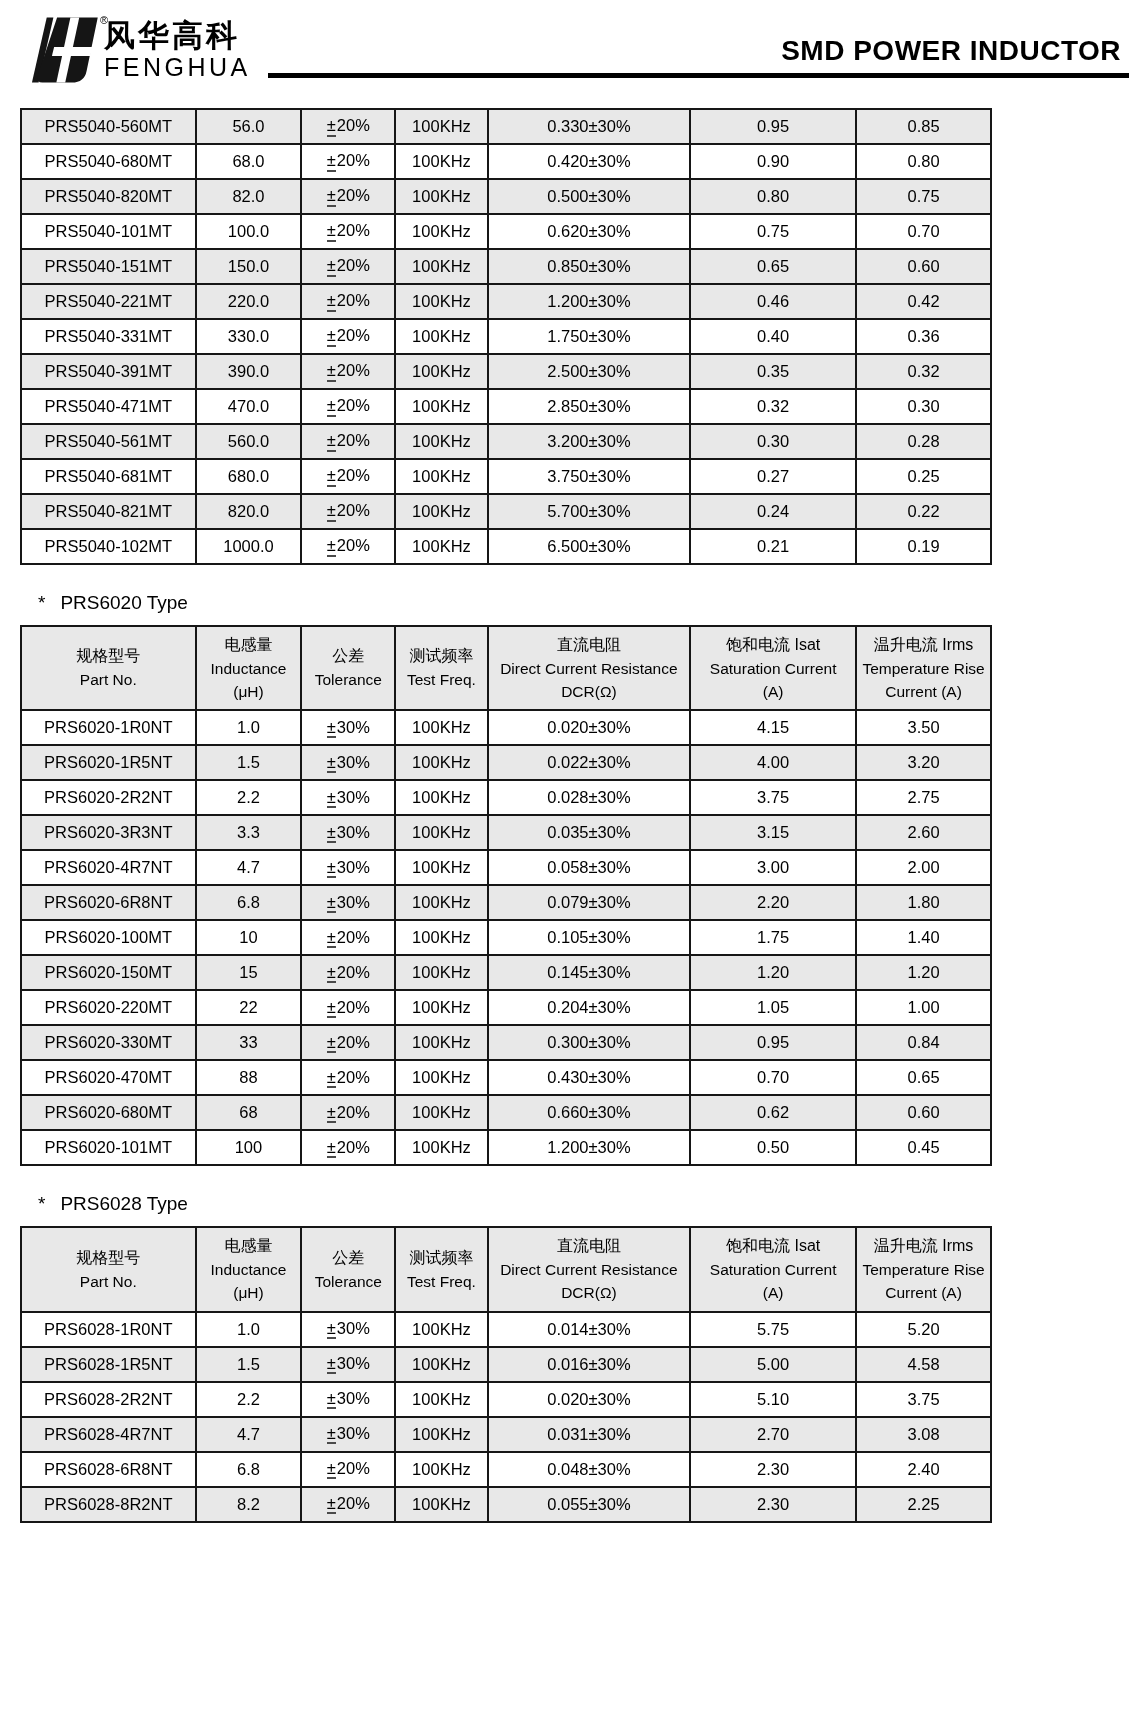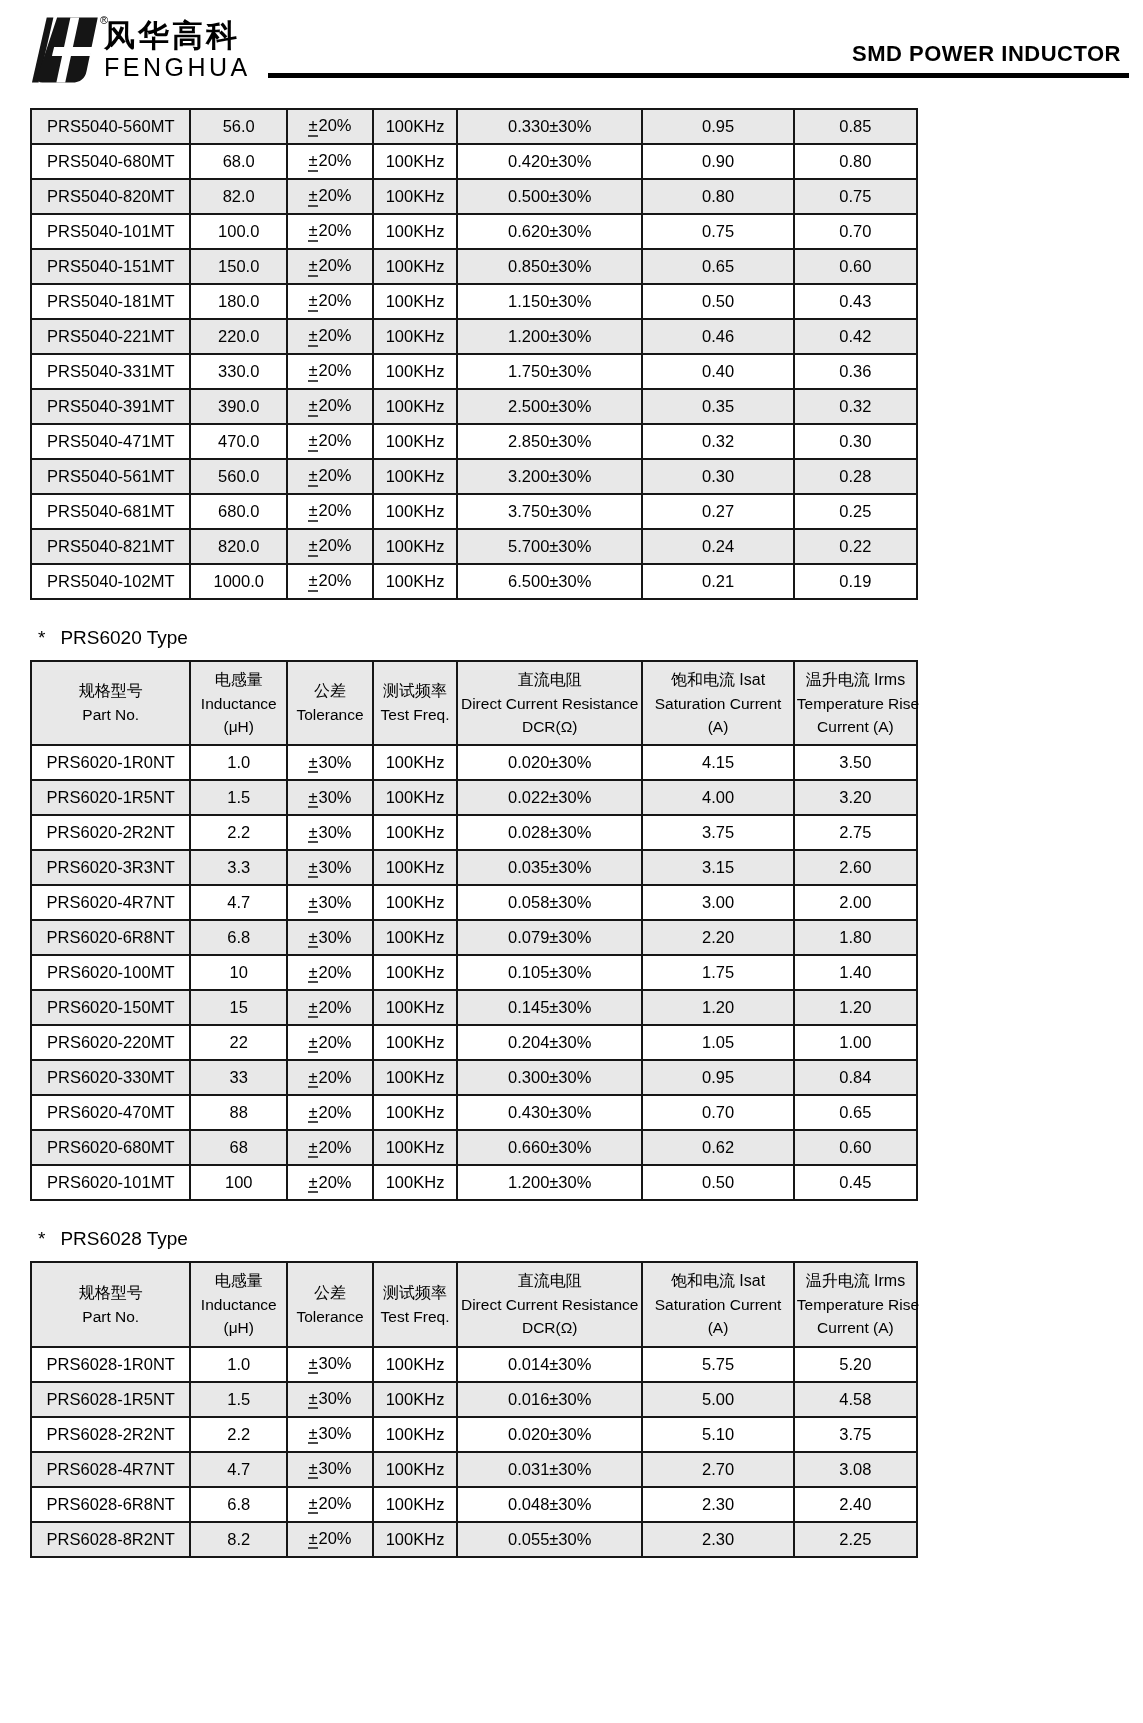--- a/index.html
+++ b/index.html
@@ -10,25 +10,25 @@
   }
   
   header{display:flex;align-items:flex-end;height:86px;padding:8px 14px 0 26px;box-sizing:border-box;}
   .brand{display:flex;align-items:flex-start;width:242px;flex:0 0 auto;}
   .logo-wrap{position:relative;width:78px;height:70px;flex:0 0 auto;}
   .reg-mark{position:absolute;top:-2px;right:-4px;font-size:11px;}
   .brand-text{margin-top:2px;}
   .brand-cn{font-size:31px;font-weight:bold;letter-spacing:3px;line-height:1.15;white-space:nowrap;}
   .brand-en{font-size:25px;font-weight:normal;letter-spacing:3.5px;line-height:1.05;white-space:nowrap;}
   .title-area{flex:1;margin-bottom:8px;border-bottom:5px solid #000;}
-  .page-title{font-size:22px;font-weight:bold;text-align:right;margin:0 8px 6px 0;letter-spacing:0.5px;white-space:nowrap;}
+  .page-title{font-size:28px;font-weight:bold;text-align:right;margin:0 8px 6px 0;letter-spacing:0.5px;white-space:nowrap;}
   
   .section-heading{margin:27px 0 10px 38px;font-size:19px;line-height:1.2;display:flex;gap:15px;align-items:baseline;}
   
-  table{border-collapse:collapse;table-layout:fixed;width:888px;margin-left:30px;}
+  table{border-collapse:collapse;table-layout:fixed;width:972px;margin-left:20px;}
   th,td{border:2px solid #161616;text-align:center;vertical-align:middle;}
   td{font-size:16.5px;padding:0 4px;overflow:hidden;white-space:nowrap;}
   .t1 td{height:33px;}
   .tn td{height:33px;}
   th{background:var(--row-alt,#e8e8e8);font-weight:normal;padding:6px 2px;}
   th .line{font-size:15.5px;line-height:1.5;white-space:nowrap;}
   th .cn{font-size:16px;}
   tr.alt td{background:var(--row-alt,#e8e8e8);}
   table{margin-bottom:4px;}
   .t1{margin-top:22px;}
@@ -113,29 +113,20 @@
             <td>0.70</td>
           </tr>
           <tr class="alt">
             <td>PRS5040-151MT</td>
             <td>150.0</td>
             <td><span class="pm">±</span>20%</td>
             <td>100KHz</td>
             <td>0.850±30%</td>
             <td>0.65</td>
             <td>0.60</td>
-          </tr>
-          <tr>
-            <td>PRS5040-181MT</td>
-            <td>180.0</td>
-            <td><span class="pm">±</span>20%</td>
-            <td>100KHz</td>
-            <td>1.150±30%</td>
-            <td>0.50</td>
-            <td>0.43</td>
           </tr>
           <tr class="alt">
             <td>PRS5040-221MT</td>
             <td>220.0</td>
             <td><span class="pm">±</span>20%</td>
             <td>100KHz</td>
             <td>1.200±30%</td>
             <td>0.46</td>
             <td>0.42</td>
           </tr>

